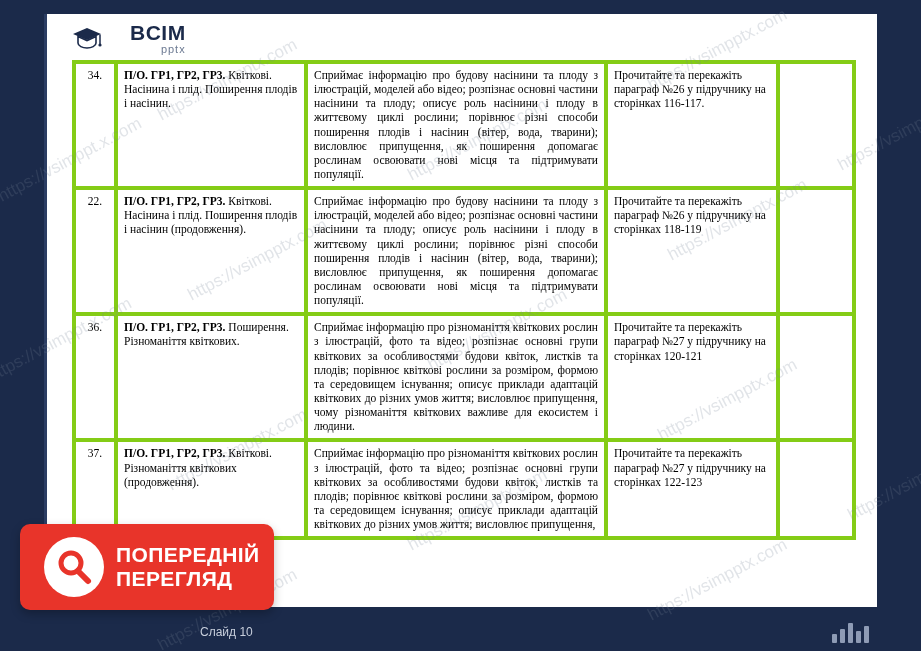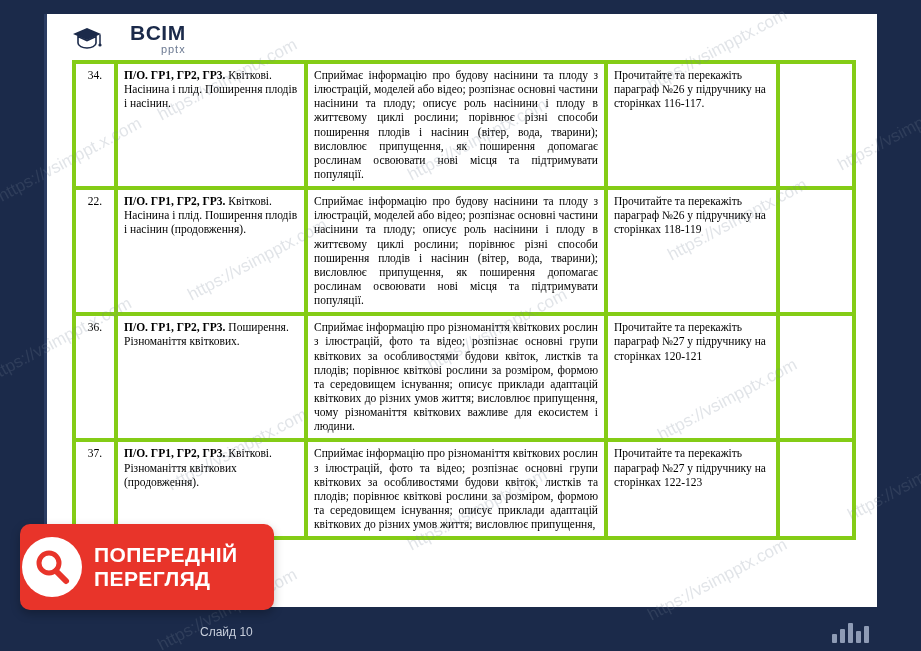--- a/index.html
+++ b/index.html
@@ -105,21 +105,21 @@
   td.last { }
 
   
   .preview-badge {
     position: absolute; left: 20px; top: 524px;
     width: 254px; height: 86px;
     background: #e8342a;
     border-radius: 10px;
     box-shadow: 0 4px 10px rgba(0,0,0,0.25);
     display: flex; align-items: center; gap: 12px;
-    padding: 0 2px;
+    padding: 0 24px;
     z-index: 40;
   }
   .badge-circle {
     width: 60px; height: 60px; border-radius: 50%;
     background: #ffffff;
     flex: 0 0 60px;
     display: flex; align-items: center; justify-content: center;
   }
   .badge-text {
     font-family: "Liberation Sans", sans-serif;

